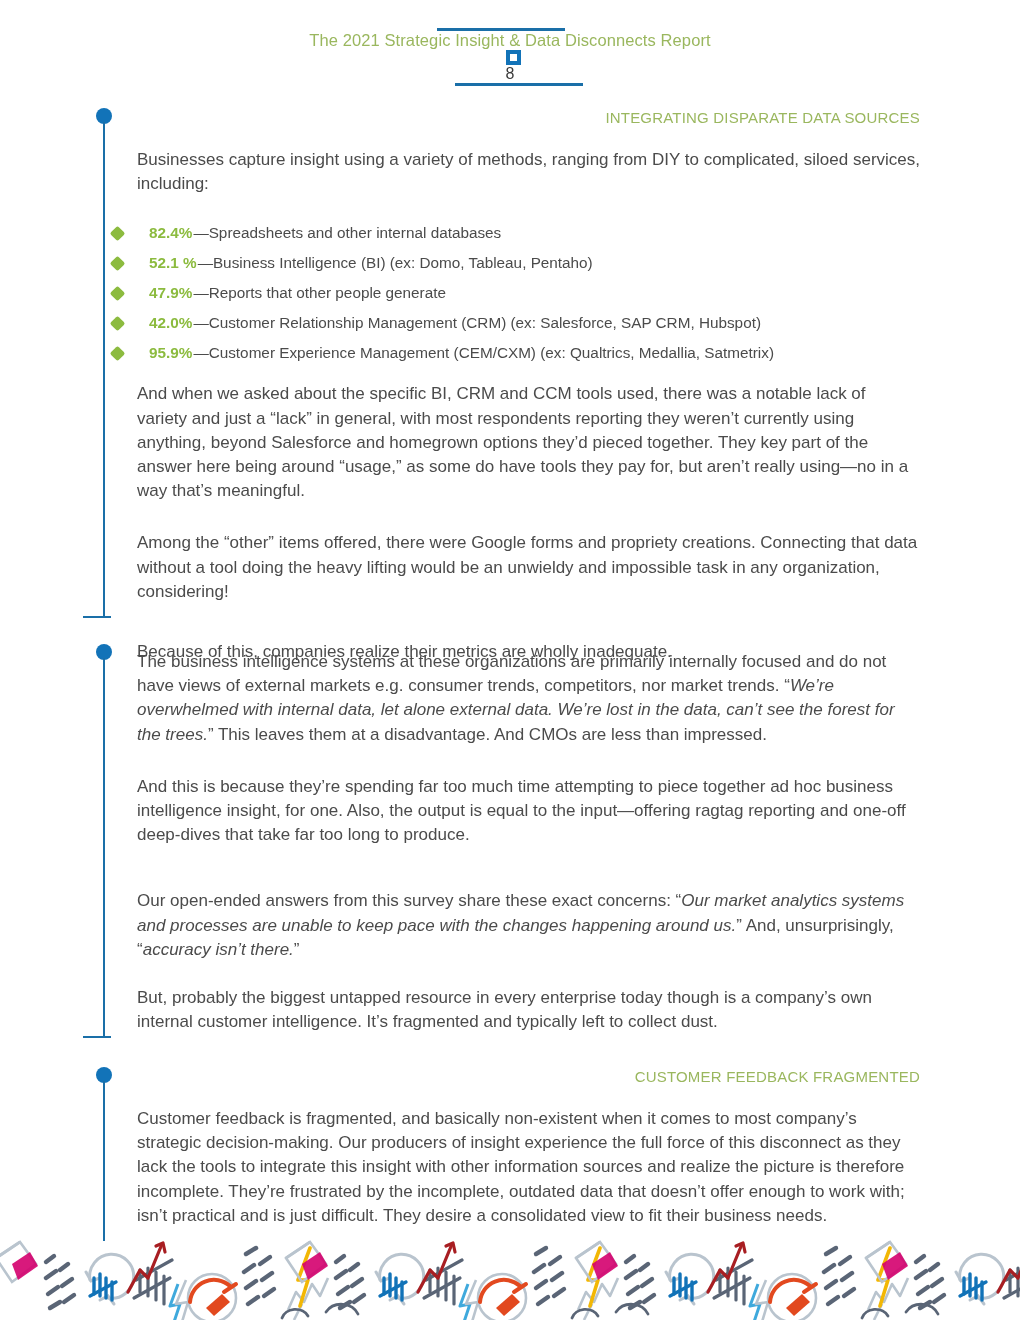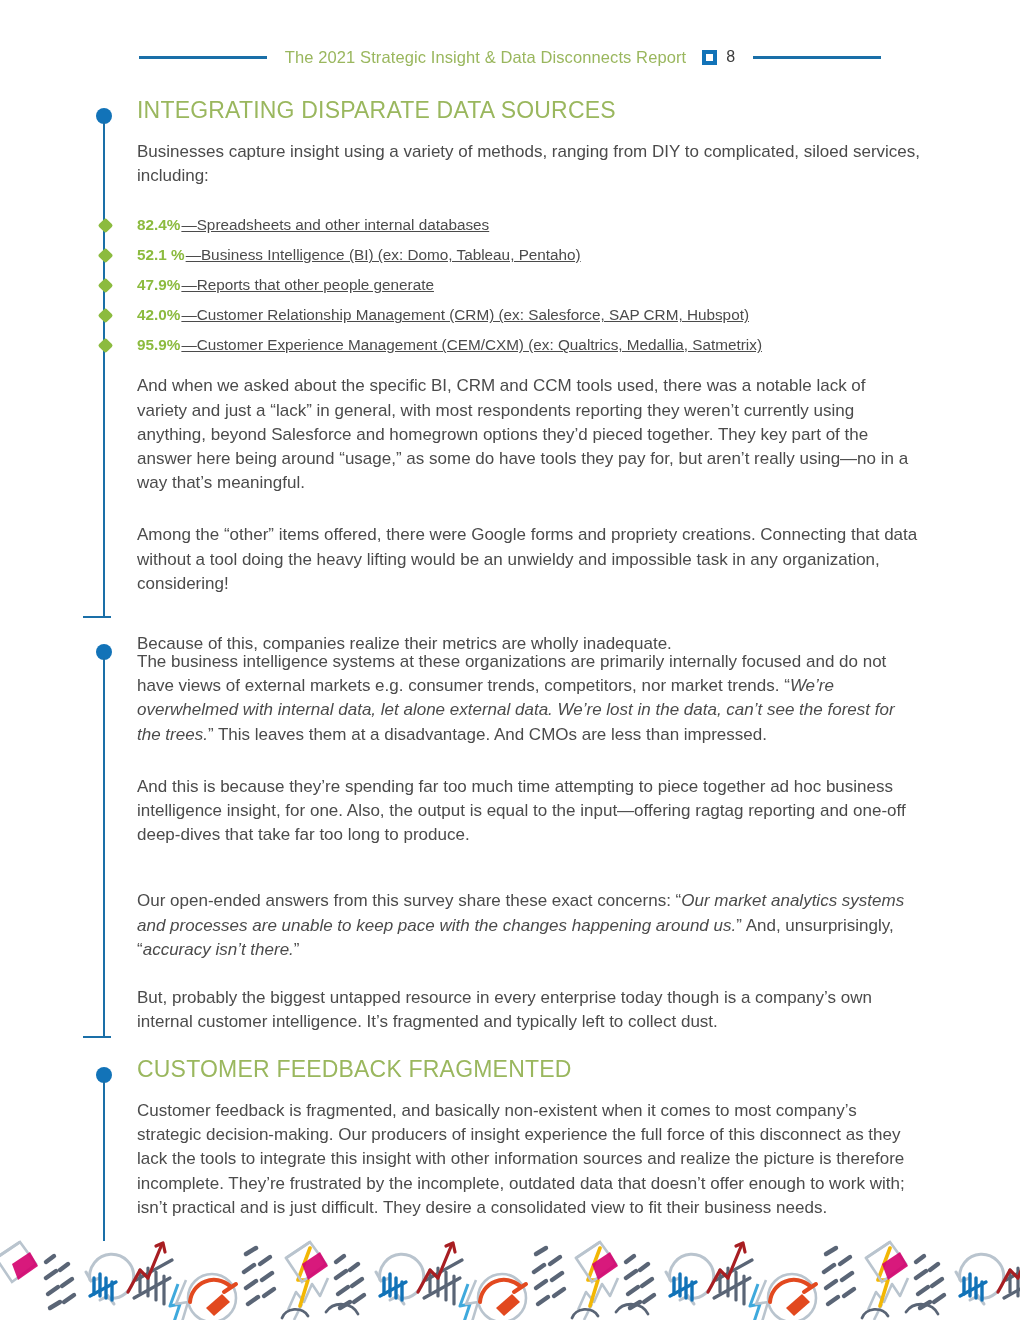--- a/index.html
+++ b/index.html
@@ -19,20 +19,21 @@
   
   .page-header {
     position: absolute;
     top: 42px;
     left: 0;
     width: 1020px;
     height: 30px;
     display: flex;
     align-items: center;
     justify-content: center;
+    flex-direction: column;
   }
   .header-rule {
     height: 3px;
     background: #1a6FA8;
     flex: 0 0 auto;
   }
   .header-rule.left  { width: 128px; margin-right: 18px; }
   .header-rule.right { width: 128px; margin-left: 18px; }
 
   .header-title {
@@ -93,65 +94,66 @@
   }
   .spine .tick {
     position: absolute;
     left: -13px;
     width: 28px;
     height: 2px;
     background: #1a6FA8;
   }
 
   .sec-title {
-    margin: 0 0 0 41px;
-    font-size: 23px;
+    margin: 8px 0 0 41px;
+    font-size: 15px;
     font-weight: normal;
     color: #9ab75e;
     letter-spacing: .2px;
     line-height: 24px;
     padding-top: 2px;
+    text-align: right;
   }
 
   .sec-body {
     margin-left: 41px;
     padding-top: 18px;
   }
 
   p.para {
     margin: 0 0 22px 0;
     font-size: 17px;
     line-height: 24.2px;
     color: #4b4b4b;
   }
   p.para.tight { margin-bottom: 0; }
   p.para em { font-style: italic; }
 
   
   .stat-list {
     list-style: none;
-    margin: 0;
+    margin: 12px;
     padding: 0;
     position: relative;
   }
   .stat-list li {
     font-size: 15.3px;
     line-height: 24.2px;
     height: 30px;
     display: flex;
     align-items: center;
     color: #4b4b4b;
   }
   .stat-pct {
     color: #8CBB3F;
     font-weight: bold;
     margin-right: 1px;
     white-space: nowrap;
   }
-  .stat-text { white-space: nowrap; text-decoration: underline; }
+  .stat-text { white-space: nowrap; }
 
   
   .stat-marker {
     position: absolute;
     left: -37px;
     width: 11px;
     height: 11px;
     background: #8CBB3F;
     transform: rotate(45deg);
     border-radius: 2px;

